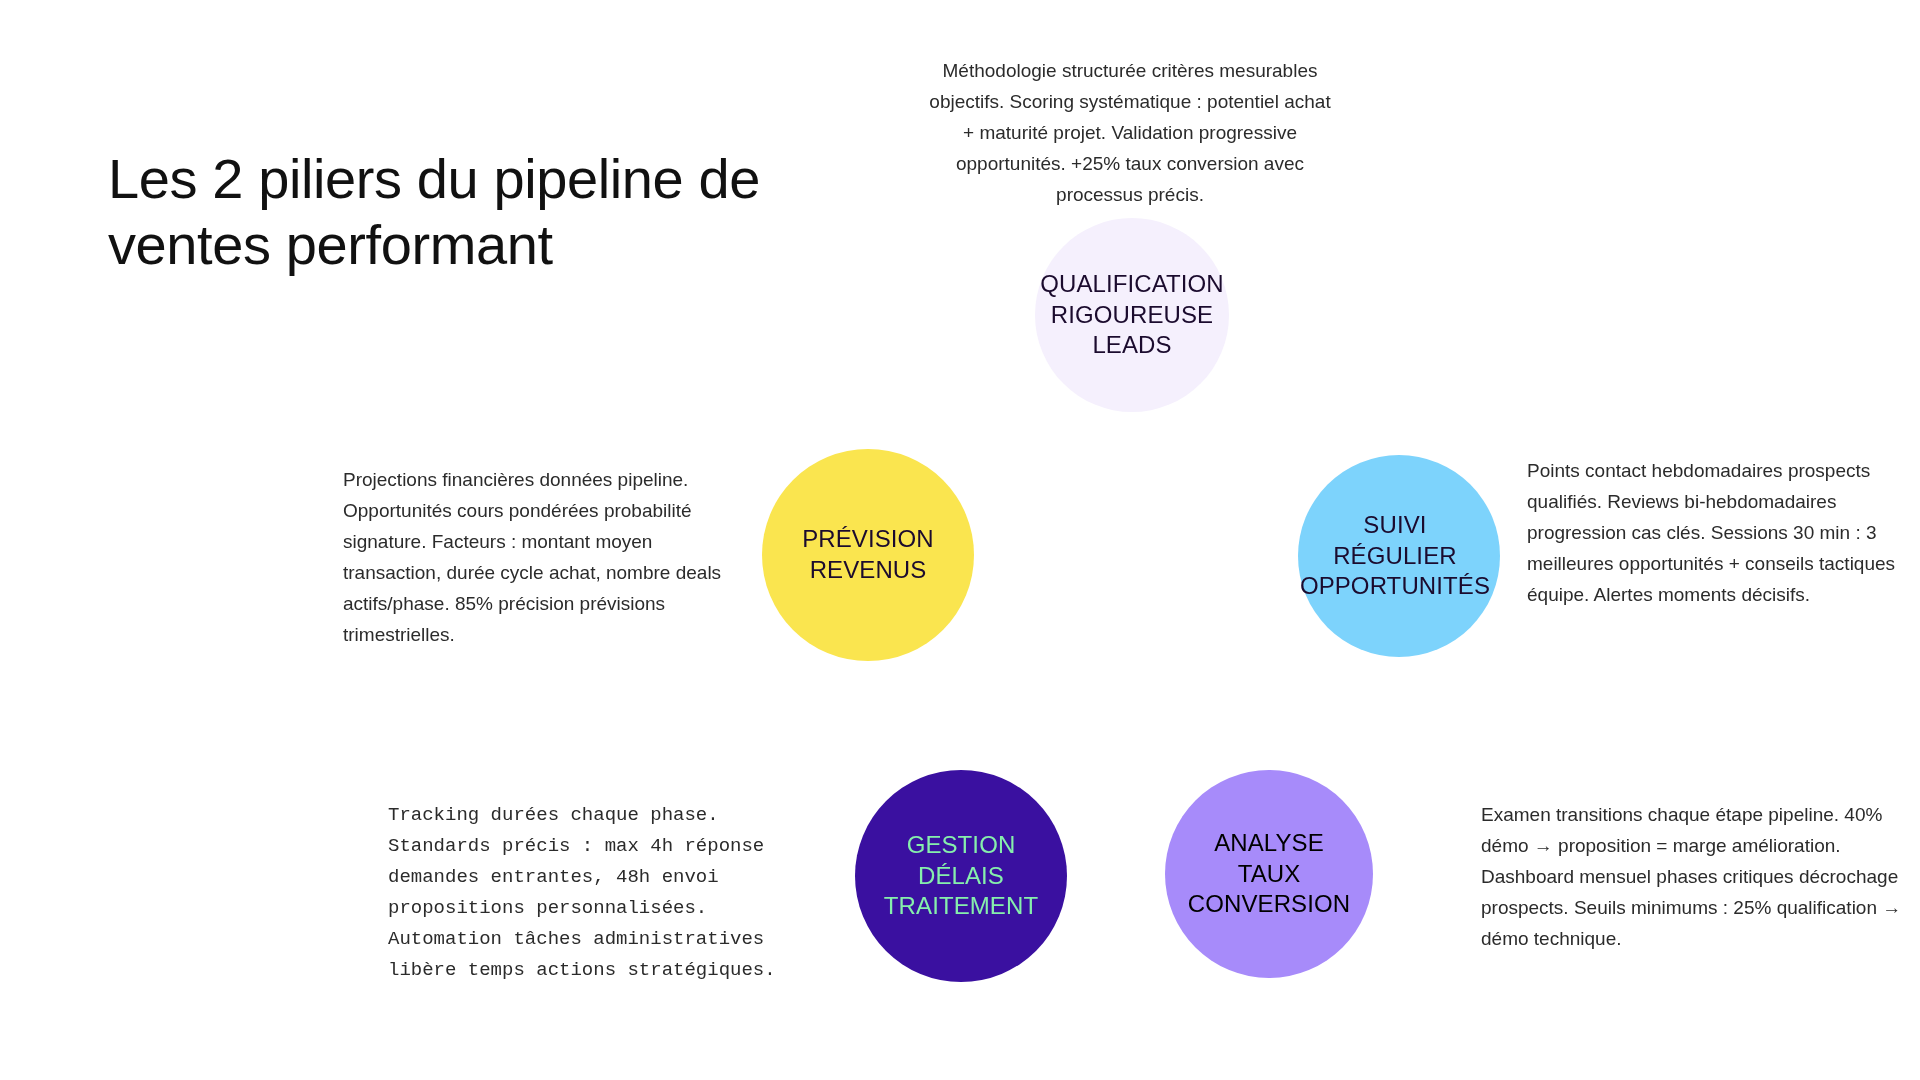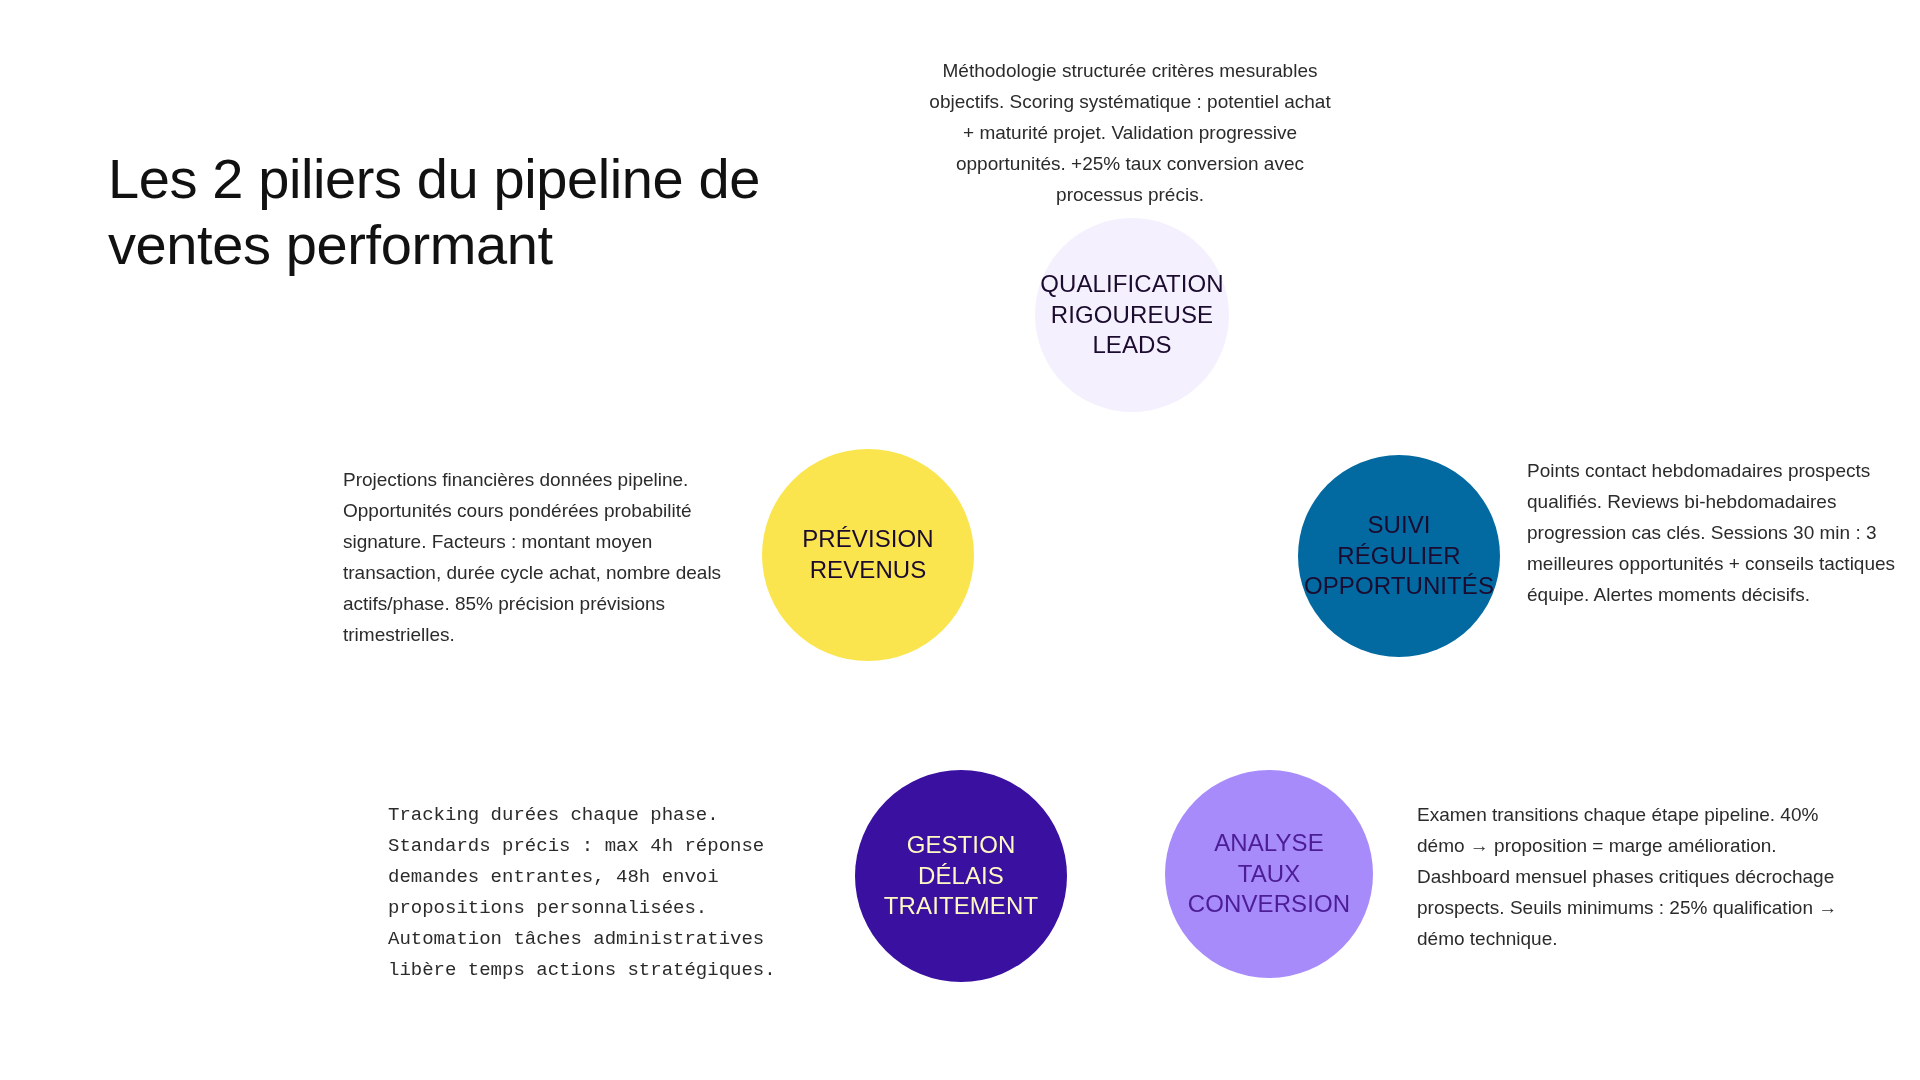--- a/index.html
+++ b/index.html
@@ -110,21 +110,21 @@
     top: 456px;
     width: 370px;
   }
   .desc-gestion {
     left: 388px;
     top: 800px;
     width: 415px;
     font-family: Liberation Mono, monospace;
   }
   .desc-analyse {
-    left: 1417px;
+    left: 1481px;
     top: 800px;
     width: 425px;
   }
 </style>
 </head>
 <body>
 
 <div class="canvas">
 
   <h1 class="page-title">Les 2 piliers du pipeline de ventes performant</h1>
@@ -137,36 +137,36 @@
 LEADS</span>
   </div>
 
   <div class="desc desc-left desc-prevision">Projections financières données pipeline. Opportunités cours pondérées probabilité signature. Facteurs : montant moyen transaction, durée cycle achat, nombre deals actifs/phase. 85% précision prévisions trimestrielles.</div>
 
   <div class="circle circle-prevision" style="background:#fae54f;">
     <span class="circle-label" style="color:#1b0b2e;">PRÉVISION
 REVENUS</span>
   </div>
 
-  <div class="circle circle-suivi" style="background:#0369a1;">
+  <div class="circle circle-suivi" style="background:#7dd3fc;justify-content:flex-end;">
     <span class="circle-label" style="color:#1b0b2e;">SUIVI RÉGULIER
 OPPORTUNITÉS</span>
   </div>
 
   <div class="desc desc-left desc-suivi">Points contact hebdomadaires prospects qualifiés. Reviews bi-hebdomadaires progression cas clés. Sessions 30 min : 3 meilleures opportunités + conseils tactiques équipe. Alertes moments décisifs.</div>
 
   <div class="desc desc-left desc-gestion">Tracking durées chaque phase. Standards précis : max 4h réponse demandes entrantes, 48h envoi propositions personnalisées. Automation tâches administratives libère temps actions stratégiques.</div>
 
   <div class="circle circle-gestion" style="background:#3a10a0;">
-    <span class="circle-label" style="color:#fef9c3;">GESTION
+    <span class="circle-label" style="color:#86efac;">GESTION
 DÉLAIS
 TRAITEMENT</span>
   </div>
 
   <div class="circle circle-analyse" style="background:#a78bfa;">
-    <span class="circle-label" style="color:#4c1d95;">ANALYSE
+    <span class="circle-label" style="color:#000000;">ANALYSE
 TAUX
 CONVERSION</span>
   </div>
 
   <div class="desc desc-left desc-analyse">Examen transitions chaque étape pipeline. 40% démo → proposition = marge amélioration. Dashboard mensuel phases critiques décrochage prospects. Seuils minimums : 25% qualification → démo technique.</div>
 
 </div>
 
 </body></html>

